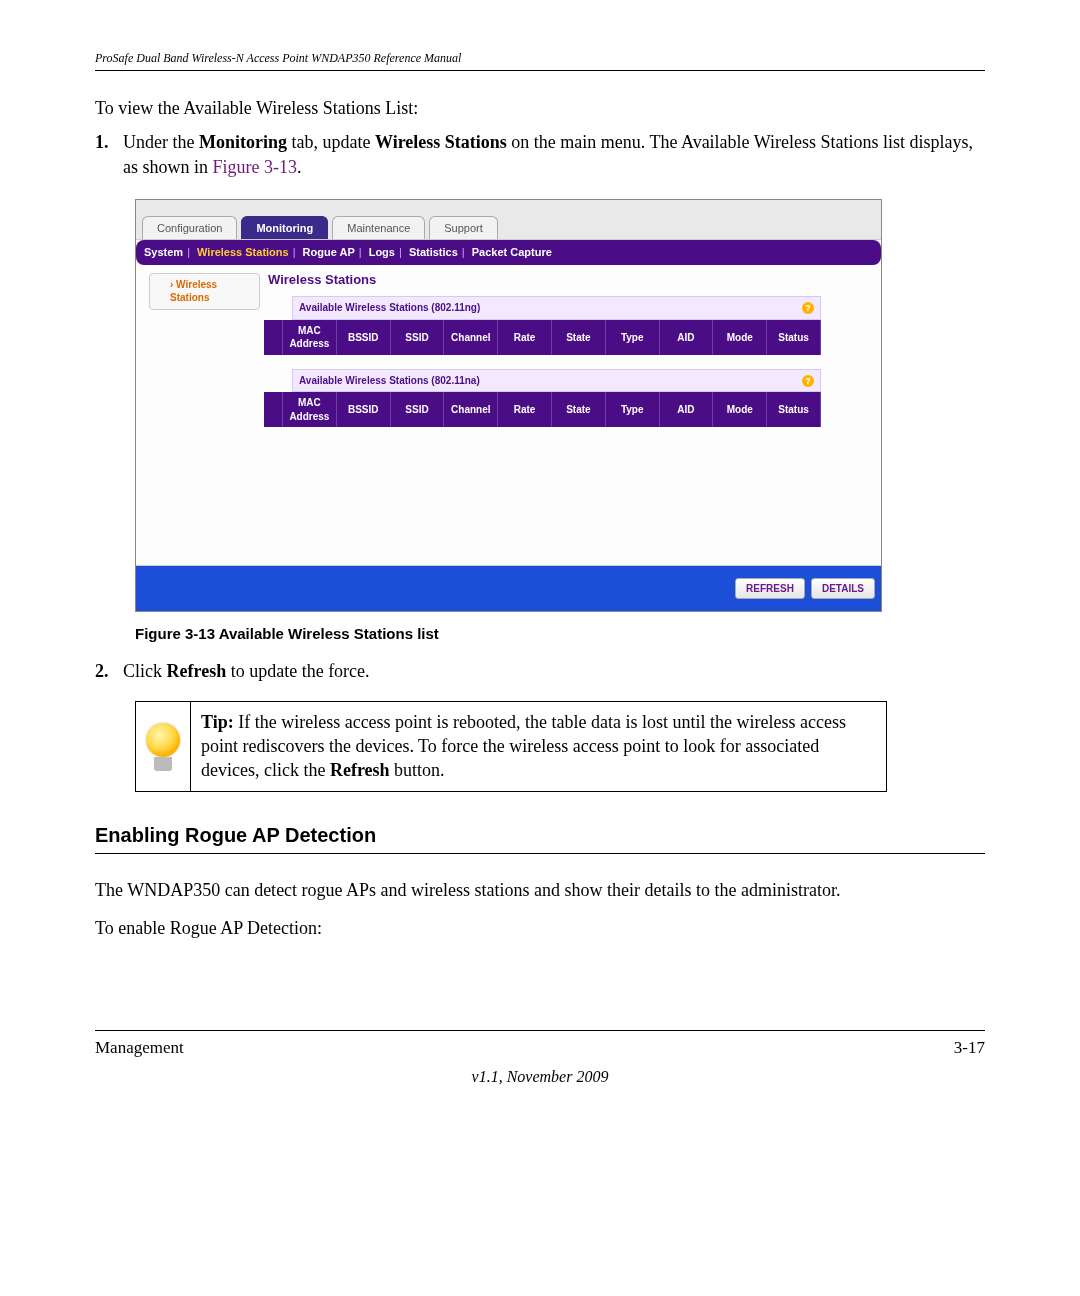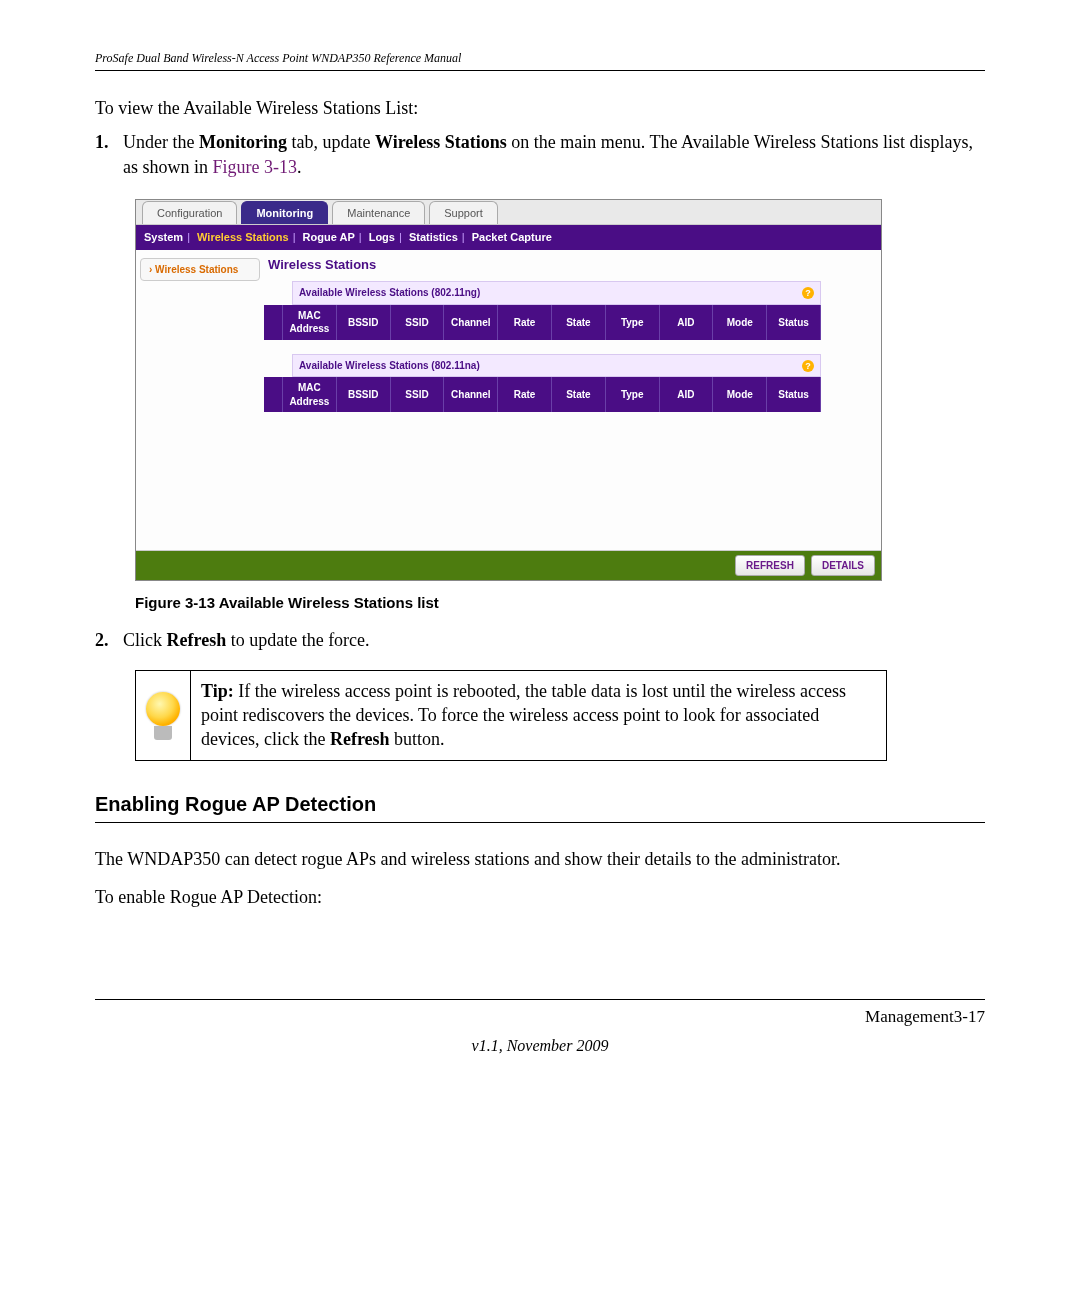--- a/index.html
+++ b/index.html
@@ -51,21 +51,21 @@
   .screenshot {
     margin: 20px 0 10px 40px;
     width: 745px;
     border: 1px solid #888;
     background: #fff;
     font-family: Verdana, Arial, sans-serif;
     font-size: 11px;
   }
   .tabrow {
     background: #e9e9e9;
-    padding: 1px 6px 0 6px;
+    padding: 16px 6px 0 6px;
     display: flex;
     gap: 4px;
     position: relative;
     border-bottom: 1px solid #ccc;
   }
   .tab {
     padding: 4px 14px 3px 14px;
     border: 1px solid #aaa;
     border-bottom: none;
     border-radius: 6px 6px 0 0;
@@ -78,41 +78,43 @@
     color: #fff;
     font-weight: bold;
     border-color: #3a2a8a;
   }
   .submenu {
     background: #4a0d85;
     color: #fff;
     padding: 5px 8px;
     font-size: 11px;
     font-weight: bold;
+    border-radius: 8px;
   }
   .submenu .sep { color: #c9a0ff; margin: 0 4px; font-weight: normal;}
   .submenu .sel { color: #ffcc33; }
   .ws-body {
     display: flex;
     min-height: 300px;
     background: #fdfdfd;
   }
   .leftcol {
     width: 120px;
     padding: 8px 4px;
     flex-shrink: 0;
   }
   .leftcol .side-item {
     font-size: 10px;
     font-weight: bold;
     color: #d96a00;
-    padding: 4px 8px;
+    padding: 4px 20px;
     border: 1px solid #ccc;
     border-radius: 4px;
     background: #f8f8f8;
+    margin-left: 9px;
   }
   .rightcol {
     flex: 1;
     padding: 6px 0 10px 0;
   }
   .panel-title {
     color: #4a0d85;
     font-weight: bold;
     font-size: 13px;
     margin: 0 0 8px 4px;
@@ -149,23 +151,23 @@
     font-weight: bold;
     padding: 4px 2px;
     border-right: 1px solid #6a3fa8;
     text-align: center;
   }
   table.wtbl th:first-child {
     width: 14px;
     background: #4a0d85;
   }
   .footerbar {
-    background: #4d7c0f;
+    background: #1d4ed8;
     text-align: right;
-    padding: 4px 6px;
+    padding: 12px 6px;
     border-top: 1px solid #ccc;
   }
   .btn {
     display: inline-block;
     font-size: 10px;
     padding: 3px 10px;
     background: linear-gradient(#fff,#e6e6e6);
     border: 1px solid #aaa;
     border-radius: 3px;
     color: #6a1a8a;
@@ -237,21 +239,21 @@
   .page-footer {
     margin-top: 90px;
   }
   .page-footer hr {
     border: none;
     border-top: 1.5px solid #000;
     margin-bottom: 6px;
   }
   .footer-row {
     display: flex;
-    justify-content: flex-end;
+    justify-content: space-between;
     font-size: 17px;
   }
   .footer-version {
     text-align: center;
     font-style: italic;
     font-size: 16px;
     margin-top: 6px;
   }
 </style>
 </head>

